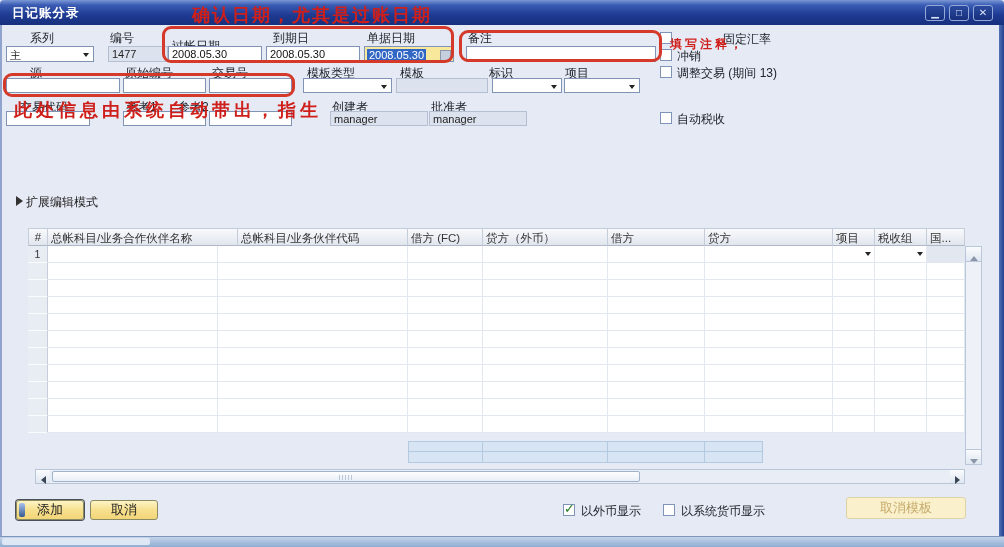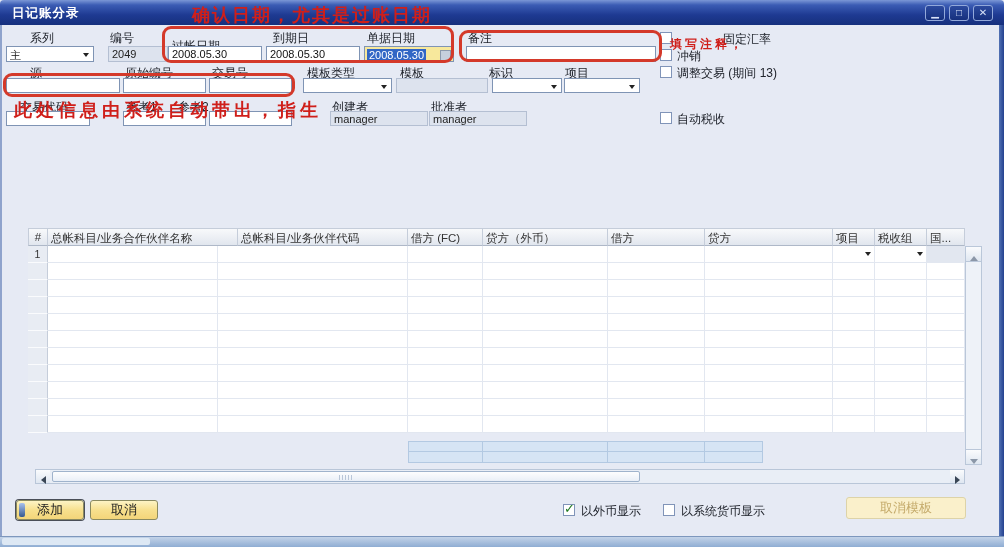--- a/index.html
+++ b/index.html
@@ -93,21 +93,21 @@
   <span class="lbl" style="left:30px;top:30px;">系列</span>
   <span class="lbl" style="left:110px;top:30px;">编号</span>
   <span class="lbl" style="left:172px;top:38px;text-decoration:underline;">过帐日期</span>
   <span class="lbl" style="left:273px;top:30px;">到期日</span>
   <span class="lbl" style="left:367px;top:30px;">单据日期</span>
   <span class="lbl" style="left:468px;top:30px;">备注</span>
 
   <div class="inp" style="left:6px;top:46px;width:88px;">
     <span>主</span><span class="arr"></span>
   </div>
-  <div class="inp ro" style="left:108px;top:46px;width:60px;">2049</div>
+  <div class="inp ro" style="left:108px;top:46px;width:60px;">1477</div>
   <div class="inp" style="left:168px;top:46px;width:94px;">2008.05.30</div>
   <div class="inp" style="left:266px;top:46px;width:94px;">2008.05.30</div>
   <div class="inp datefld" style="left:364px;top:46px;width:90px;">
     <span class="datesel">2008.05.30</span>
     <span class="calicon"></span>
   </div>
   <div class="inp" style="left:466px;top:46px;width:190px;"></div>
 
   <span class="cb" style="left:660px;top:32px;"></span>
   <span class="lbl" style="left:687px;top:31px;margin-left:36px;">固定汇率</span>
@@ -152,20 +152,24 @@
   <span class="cb" style="left:660px;top:112px;"></span>
   <span class="lbl" style="left:677px;top:111px;">自动税收</span>
 
   <div class="redbox" style="left:162px;top:26px;width:292px;height:37px;"></div>
   <div class="redbox" style="left:459px;top:30px;width:203px;height:32px;"></div>
   <div class="redbox" style="left:3px;top:73px;width:292px;height:24px;"></div>
   <span class="redtxt" style="left:192px;top:3px;font-size:18px;letter-spacing:2px;">确认日期，尤其是过账日期</span>
   <span class="redtxt" style="left:670px;top:36px;font-size:12px;letter-spacing:3px;">填写注释，</span>
   <span class="redtxt" style="left:14px;top:98px;font-size:18px;letter-spacing:4px;">此处信息由系统自动带出，指生</span>
 
+  <div style="position:absolute;left:0;top:192px;width:140px;height:18px;">
+    <span class="tri" style="left:16px;top:4px;"></span>
+    <span class="seclbl" style="left:26px;top:2px;">扩展编辑模式</span>
+  </div>
 
   <div id="thead">
       <div class="th" style="width: 20px;">#</div>
       <div class="th" style="width: 190px;">总帐科目/业务合作伙伴名称</div>
       <div class="th" style="width: 170px;">总帐科目/业务伙伴代码</div>
       <div class="th" style="width: 75px;">借方 (FC)</div>
       <div class="th" style="width: 125px;">贷方（外币）</div>
       <div class="th" style="width: 97px;">借方</div>
       <div class="th" style="width: 128px;">贷方</div>
       <div class="th" style="width: 42px;">项目</div>

